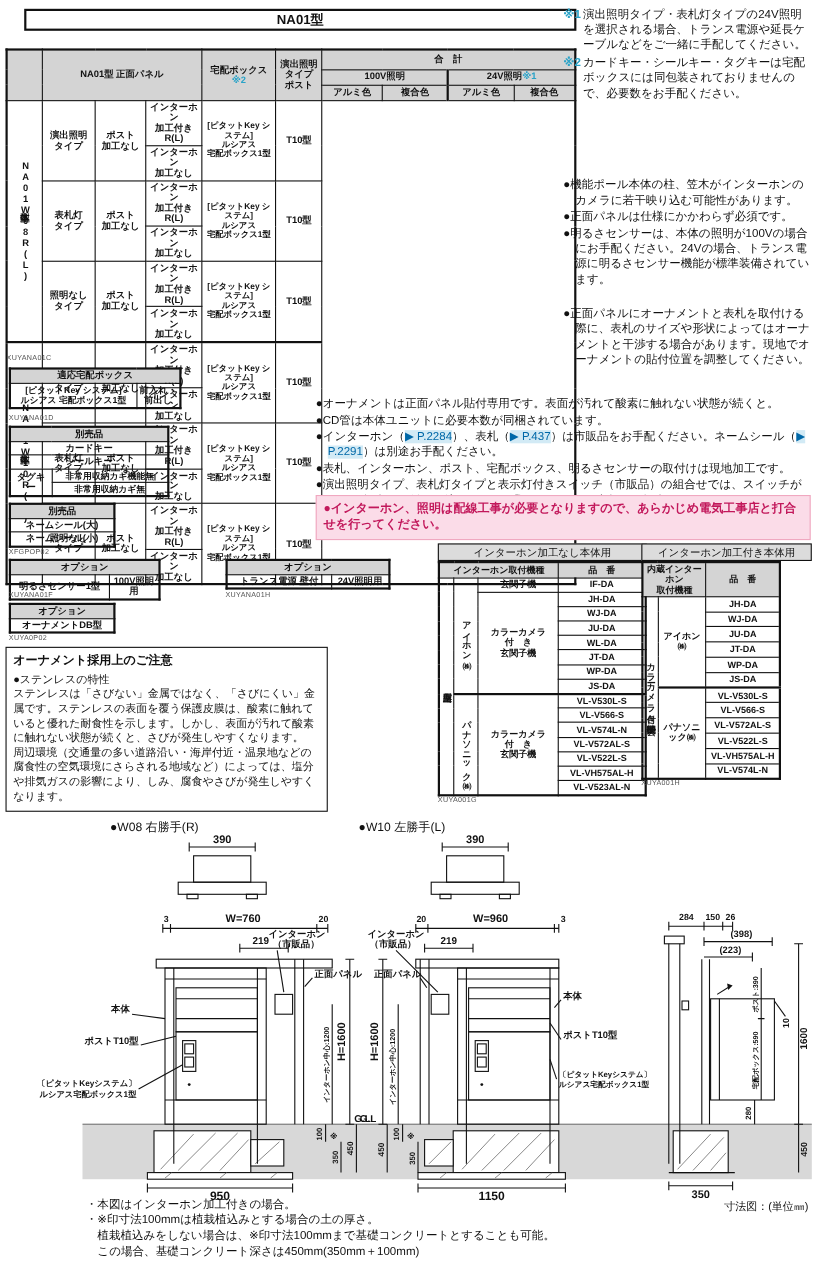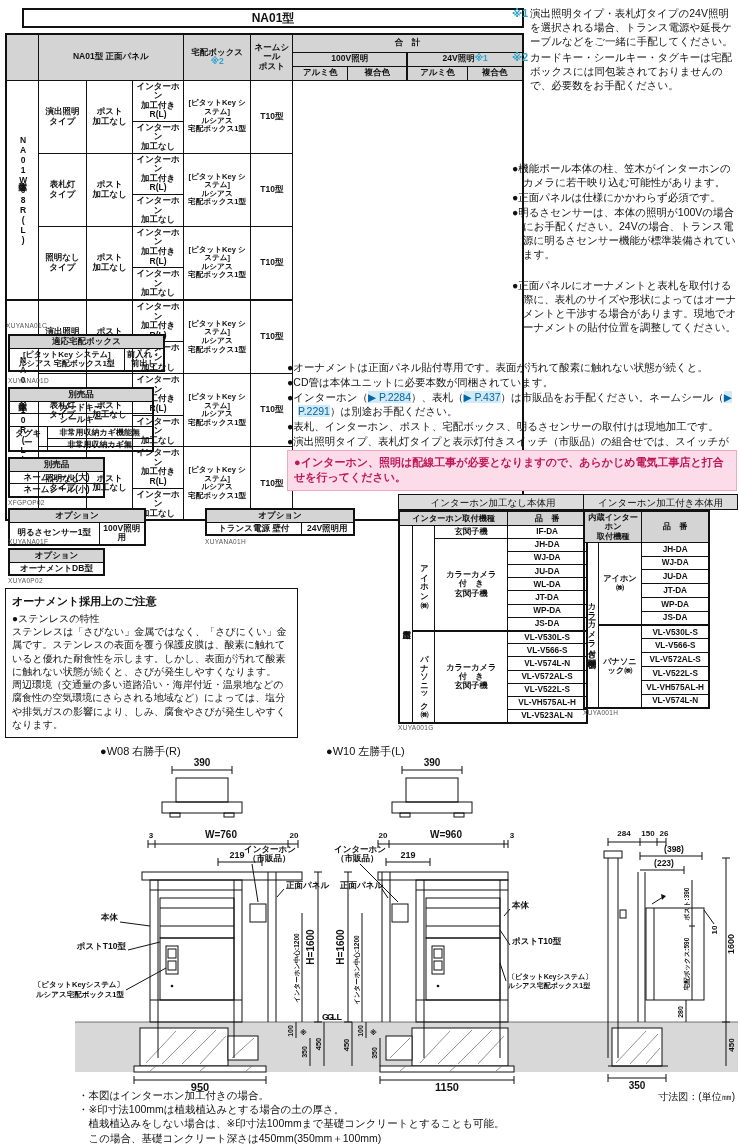--- a/index.html
+++ b/index.html
@@ -8,21 +8,21 @@
 .abs{position:absolute}
 table{border-collapse:collapse}
 .grid{border:2px solid #111}
 .grid th,.grid td{border:1px solid #111;text-align:center;vertical-align:middle;font-weight:bold;line-height:1.13;white-space:pre-line;padding:1px}
 .hdr{background:#d4d4d4}
 .mt th{font-size:8.5px}
 .mt td{font-size:8.5px;height:20px}
 .mt .bx{font-size:7.6px}
 .vside{writing-mode:vertical-rl;text-orientation:upright;font-size:7px;padding:0;letter-spacing:0}
 .vert{writing-mode:vertical-rl;text-orientation:upright;font-size:8px;padding:0}
-.mt-title{border:2px solid #111;margin-left:17px;height:20px;line-height:17px;text-align:center;font-weight:bold;font-size:12px;margin-bottom:5px;background:#fff}
+.mt-title{border:2px solid #111;margin-left:17px;height:20px;line-height:17px;text-align:center;font-weight:bold;font-size:12px;margin-bottom:16px;background:#fff}
 .code{font-size:6.5px;color:#555;letter-spacing:.3px}
 .ref{color:#2aa3c8}
 .sm td,.sm th{font-size:8.5px;height:12px}
 .note{font-size:10.5px;line-height:1.33}
 .bullet{padding-left:11px;text-indent:-11px;margin-bottom:1px}
 .refitem{display:flex;margin-bottom:2px}
 .refitem .mk{width:18px;flex:none;font-weight:bold}
 .chip{background:#d2eaf5;color:#0068a8}
 .pink{background:#fbdce8;border:1px solid #f0a8c0;color:#c2185b;font-weight:bold;font-size:11px;line-height:1.4;padding:4px 6px}
 .tbl-title{border:1px solid #111;background:#dcdcdc;font-weight:normal;text-align:center;font-size:9.5px;height:16px;line-height:15px}
@@ -57,21 +57,21 @@
           <col style="width:57px">
           <col style="width:62px">
           <col style="width:62px">
           <col style="width:58px">
         </colgroup>
       <tbody>
           <tr style="height:18px">
         <th class="hdr" rowspan="3"></th>
         <th class="hdr" colspan="3" rowspan="3">NA01型 正面パネル</th>
         <th class="hdr" rowspan="3"><span>宅配ボックス</span><span class="ref">※2</span></th>
-        <th class="hdr" rowspan="3">ネームシール
+        <th class="hdr" rowspan="3">演出照明タイプ
 ポスト</th>
         <th class="hdr" colspan="4">合　計</th>
       </tr>
       <tr style="height:14px">
         <th class="hdr" colspan="2">100V照明</th>
         <th class="hdr" colspan="2" style="border-left:2px solid #111"><span>24V照明</span><span class="ref">※1</span></th>
       </tr>
       <tr style="height:14px">
         <th class="hdr">アルミ色</th>
         <th class="hdr">複合色</th>

